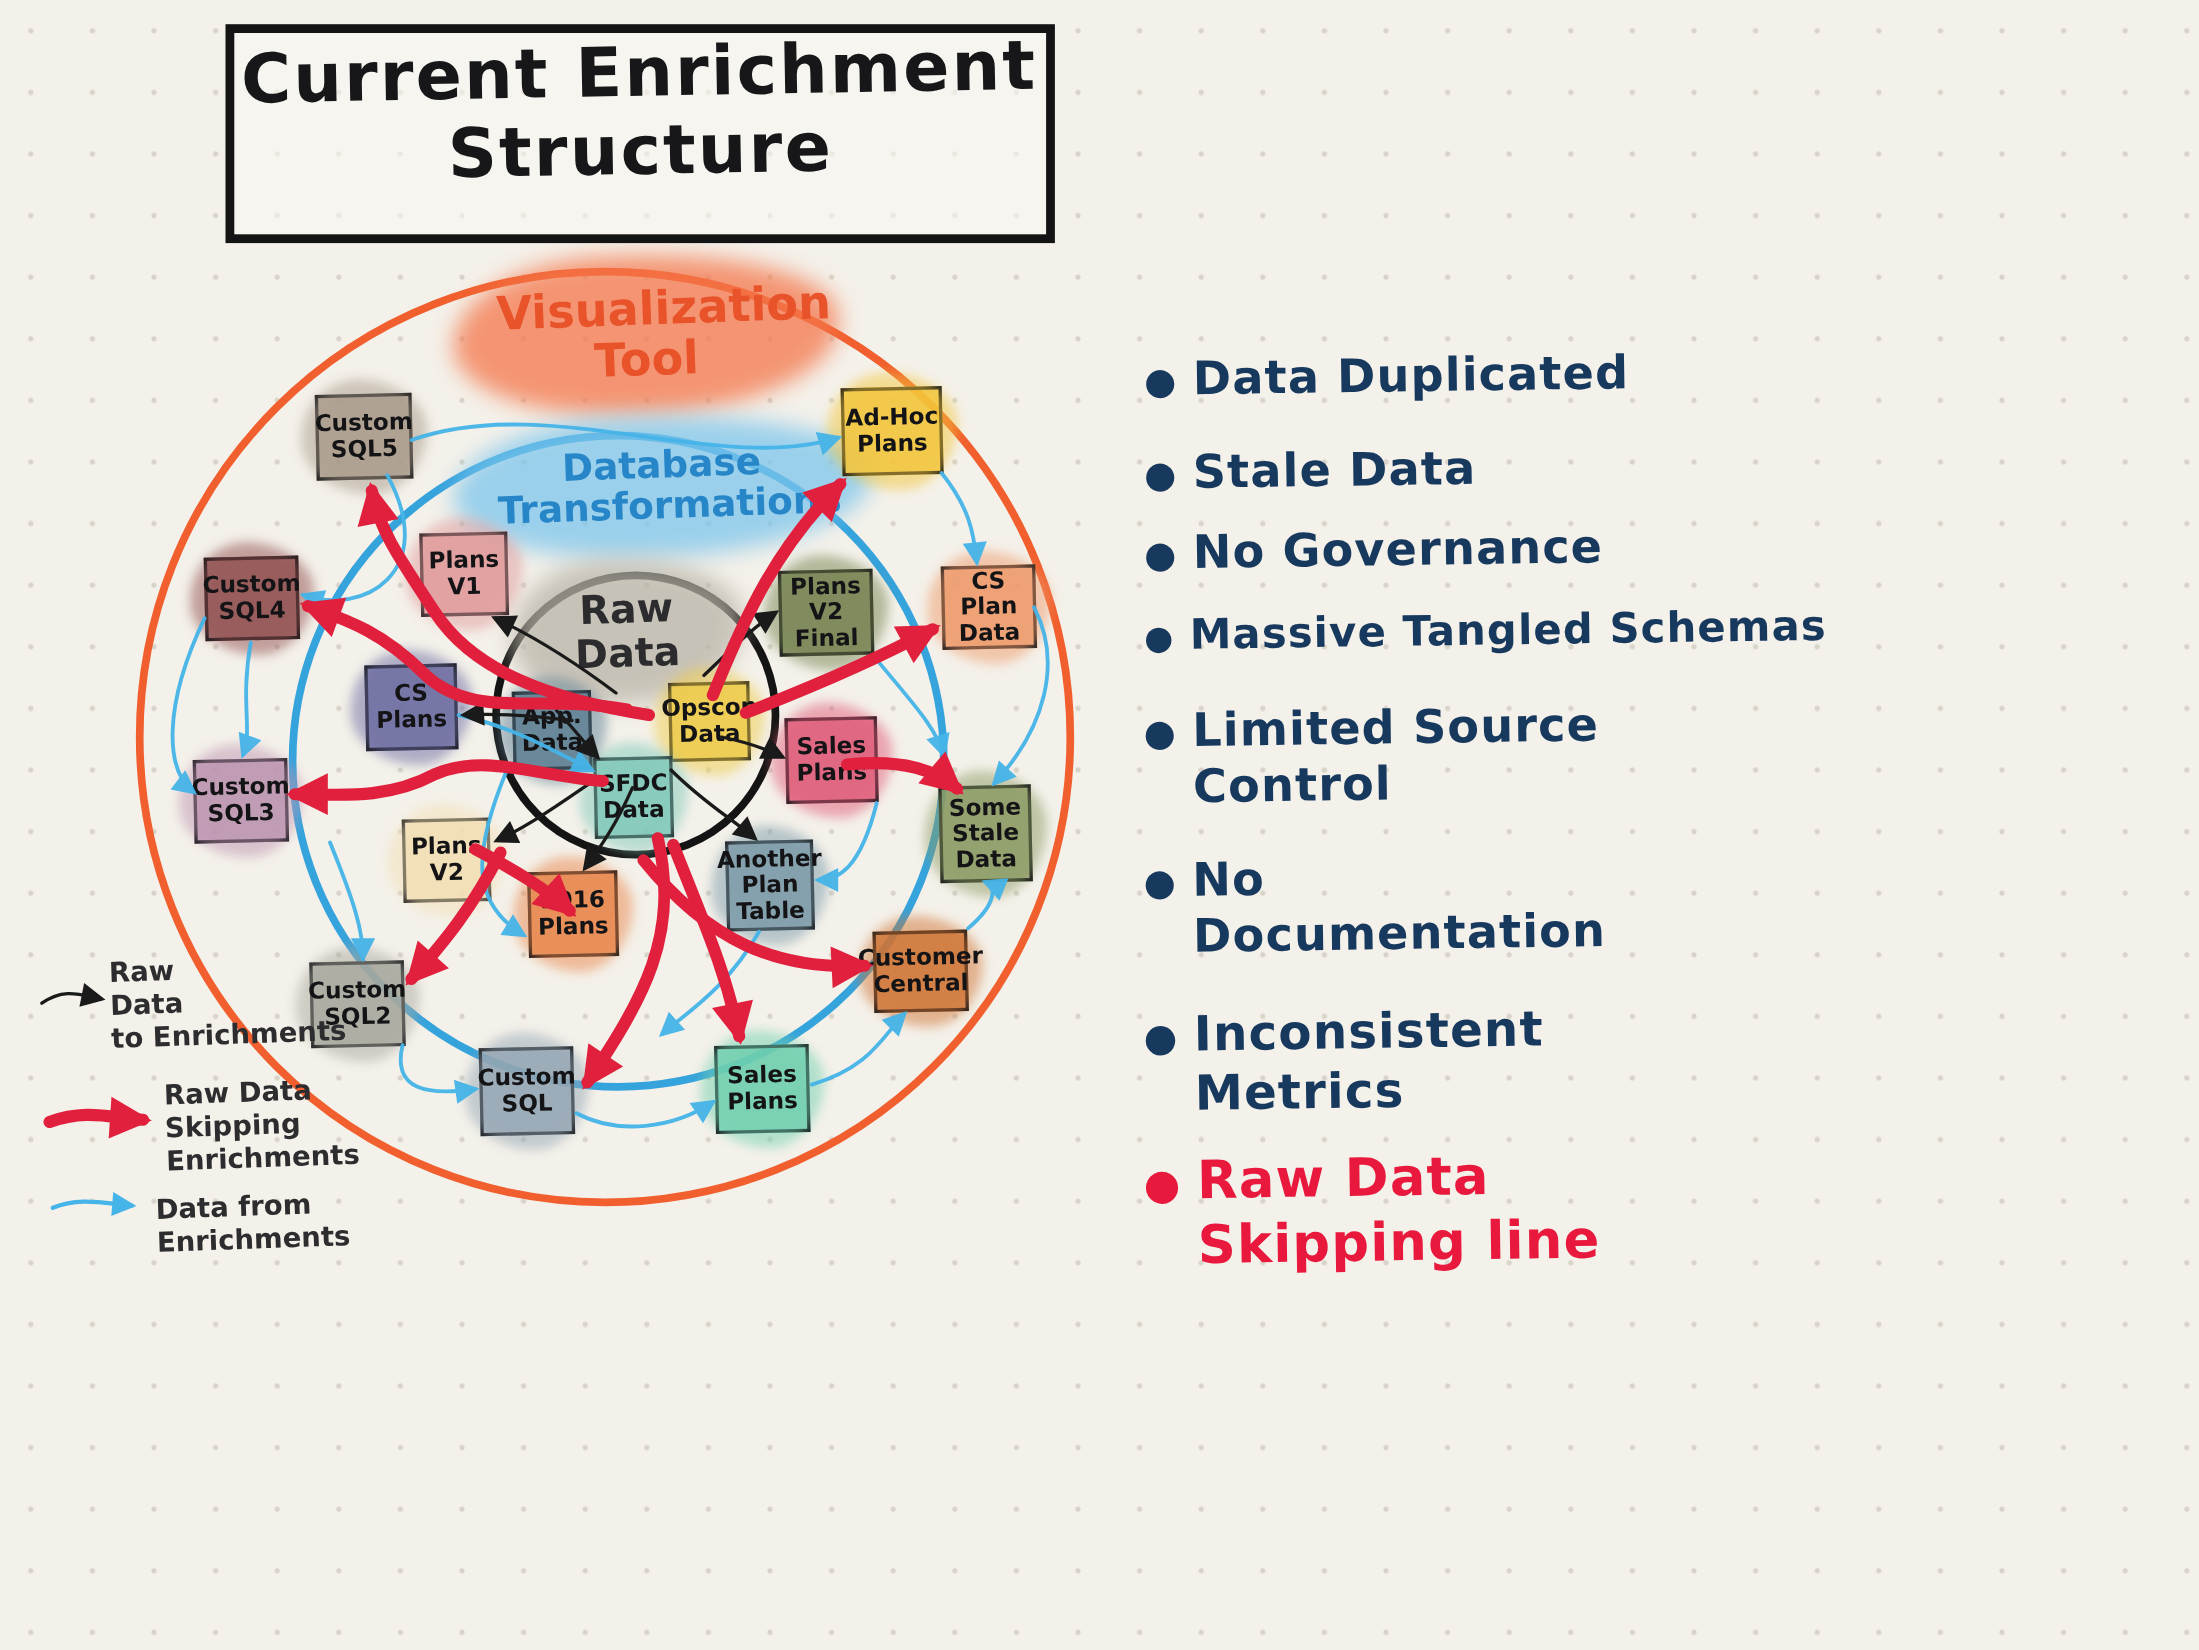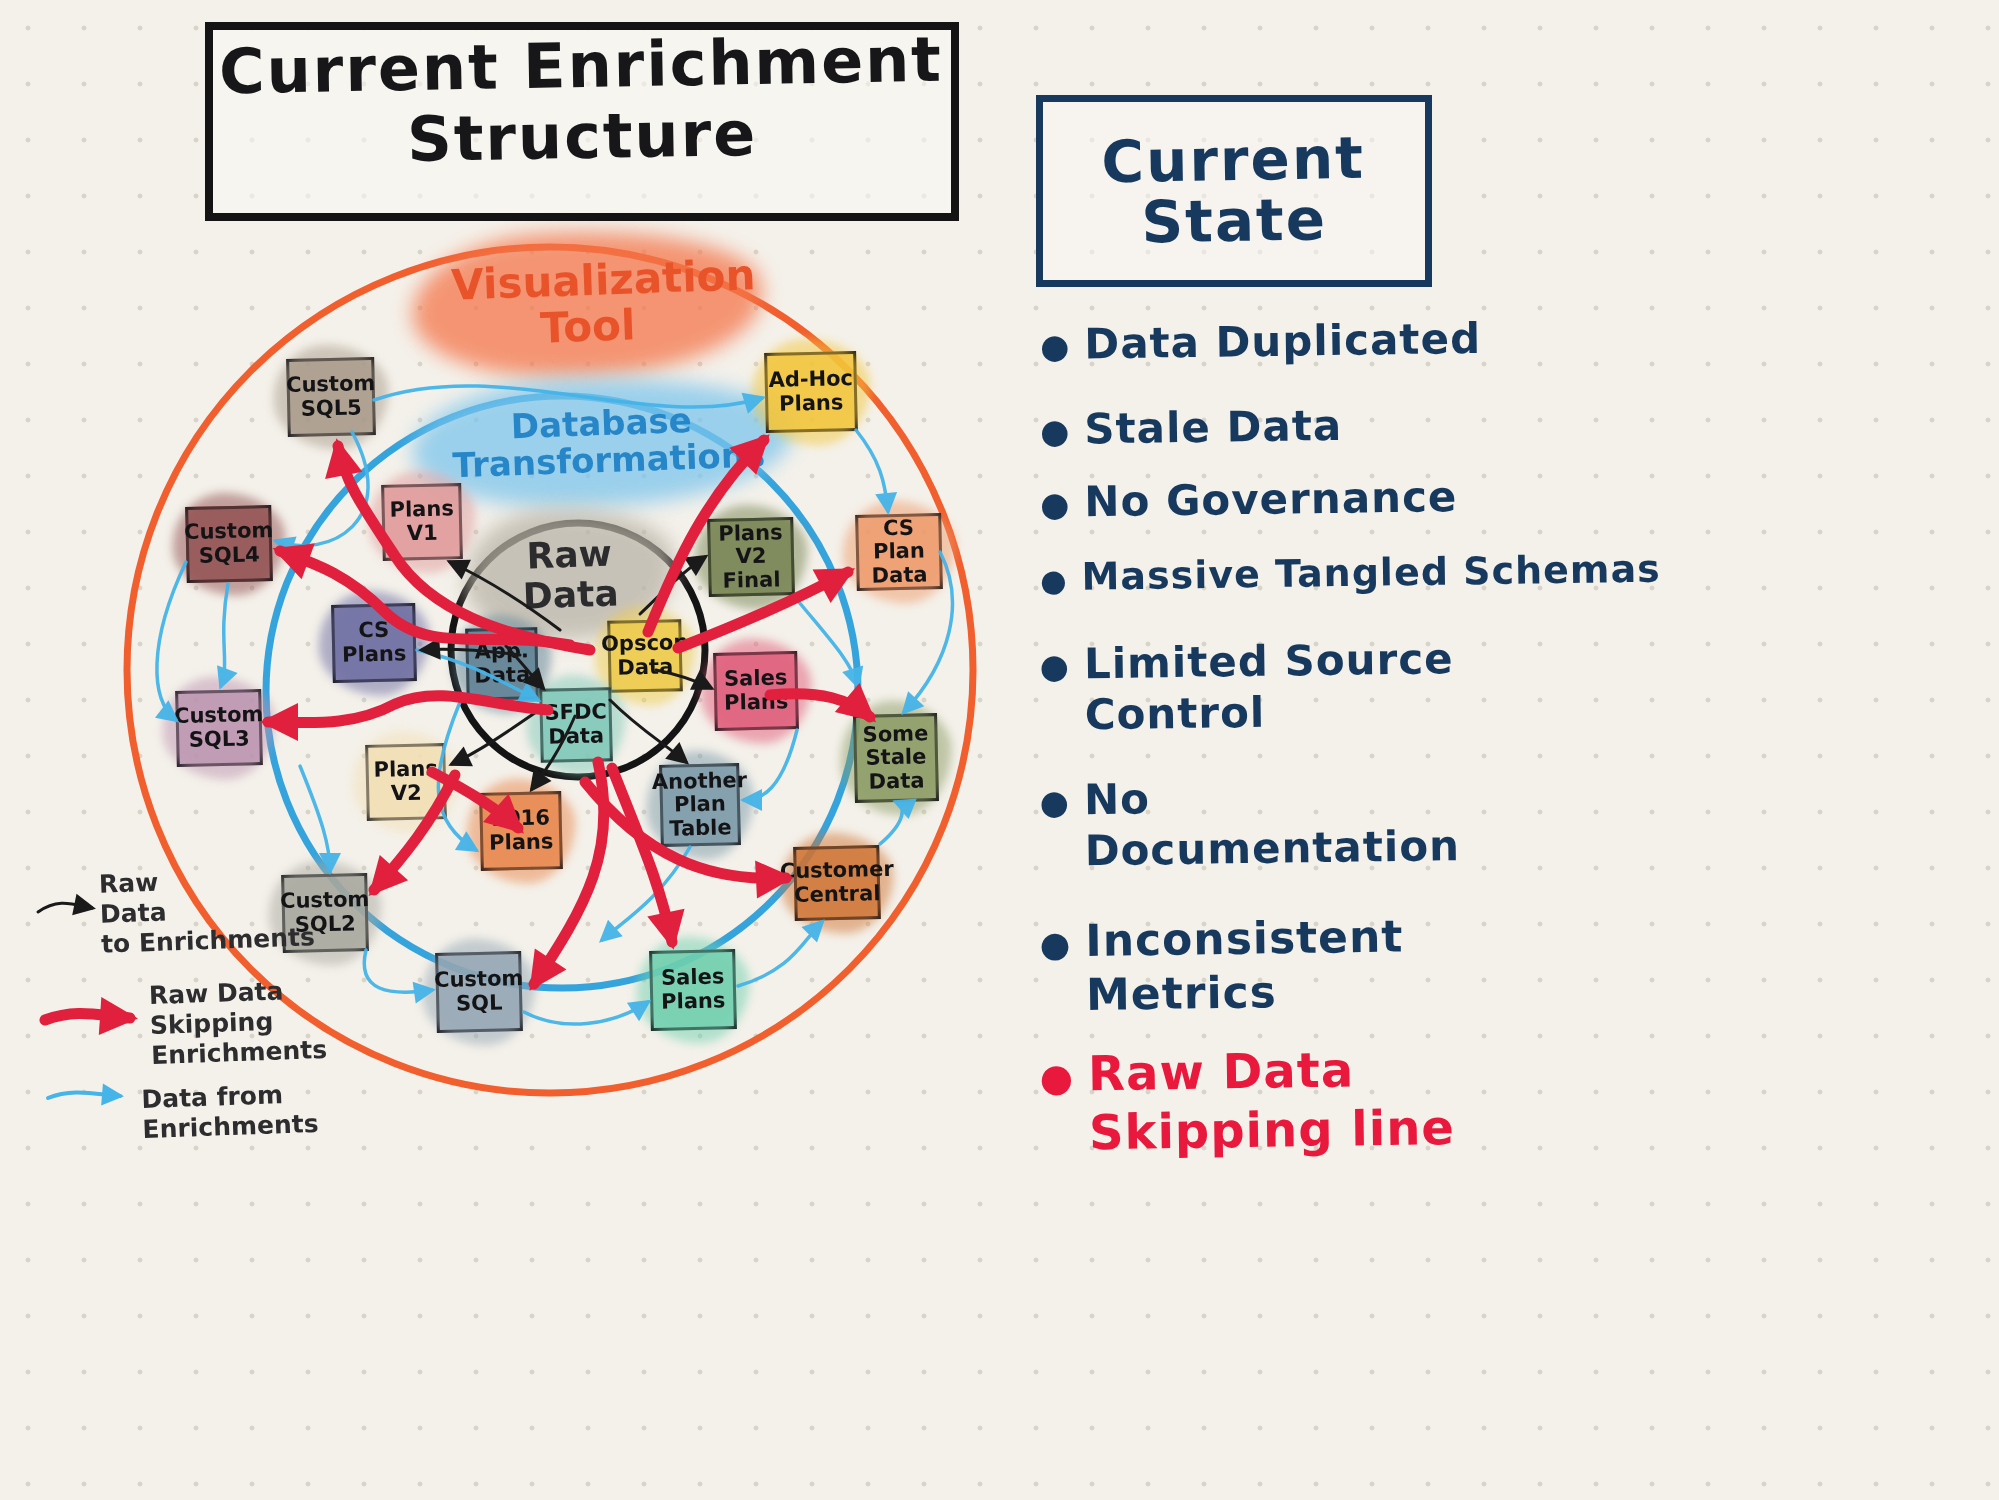--- a/index.html
+++ b/index.html
@@ -214,24 +214,20 @@
       <div class="legend-item" style="left: 100px; top: 866px; color: rgb(45, 45, 47);">Raw
 Data
 to Enrichments</div>
       <div class="legend-item" style="left: 150px; top: 978px; color: rgb(45, 45, 47);">Raw Data
 Skipping
 Enrichments</div>
       <div class="legend-item" style="left: 142px; top: 1082px; color: rgb(45, 45, 47);">Data from
 Enrichments</div>
     </div>
 
-  <div id="cs-box">
-    <div id="cs-title">Current
-State</div>
-  </div>
   <div id="bullets-layer">
       <div class="bullet" style="top: 316px; font-size: 42px; color: rgb(23, 57, 94);"><span class="dot">●</span><span>Data Duplicated</span></div>
       <div class="bullet" style="top: 402px; font-size: 42px; color: rgb(23, 57, 94);"><span class="dot">●</span><span>Stale Data</span></div>
       <div class="bullet" style="top: 474px; font-size: 42px; color: rgb(23, 57, 94);"><span class="dot">●</span><span>No Governance</span></div>
       <div class="bullet" style="top: 550px; font-size: 38px; color: rgb(23, 57, 94);"><span class="dot">●</span><span>Massive Tangled Schemas</span></div>
       <div class="bullet" style="top: 636px; font-size: 42px; color: rgb(23, 57, 94);"><span class="dot">●</span><span>Limited Source
 Control</span></div>
       <div class="bullet" style="top: 772px; font-size: 42px; color: rgb(23, 57, 94);"><span class="dot">●</span><span>No
 Documentation</span></div>
       <div class="bullet" style="top: 912px; font-size: 44px; color: rgb(23, 57, 94);"><span class="dot">●</span><span>Inconsistent

